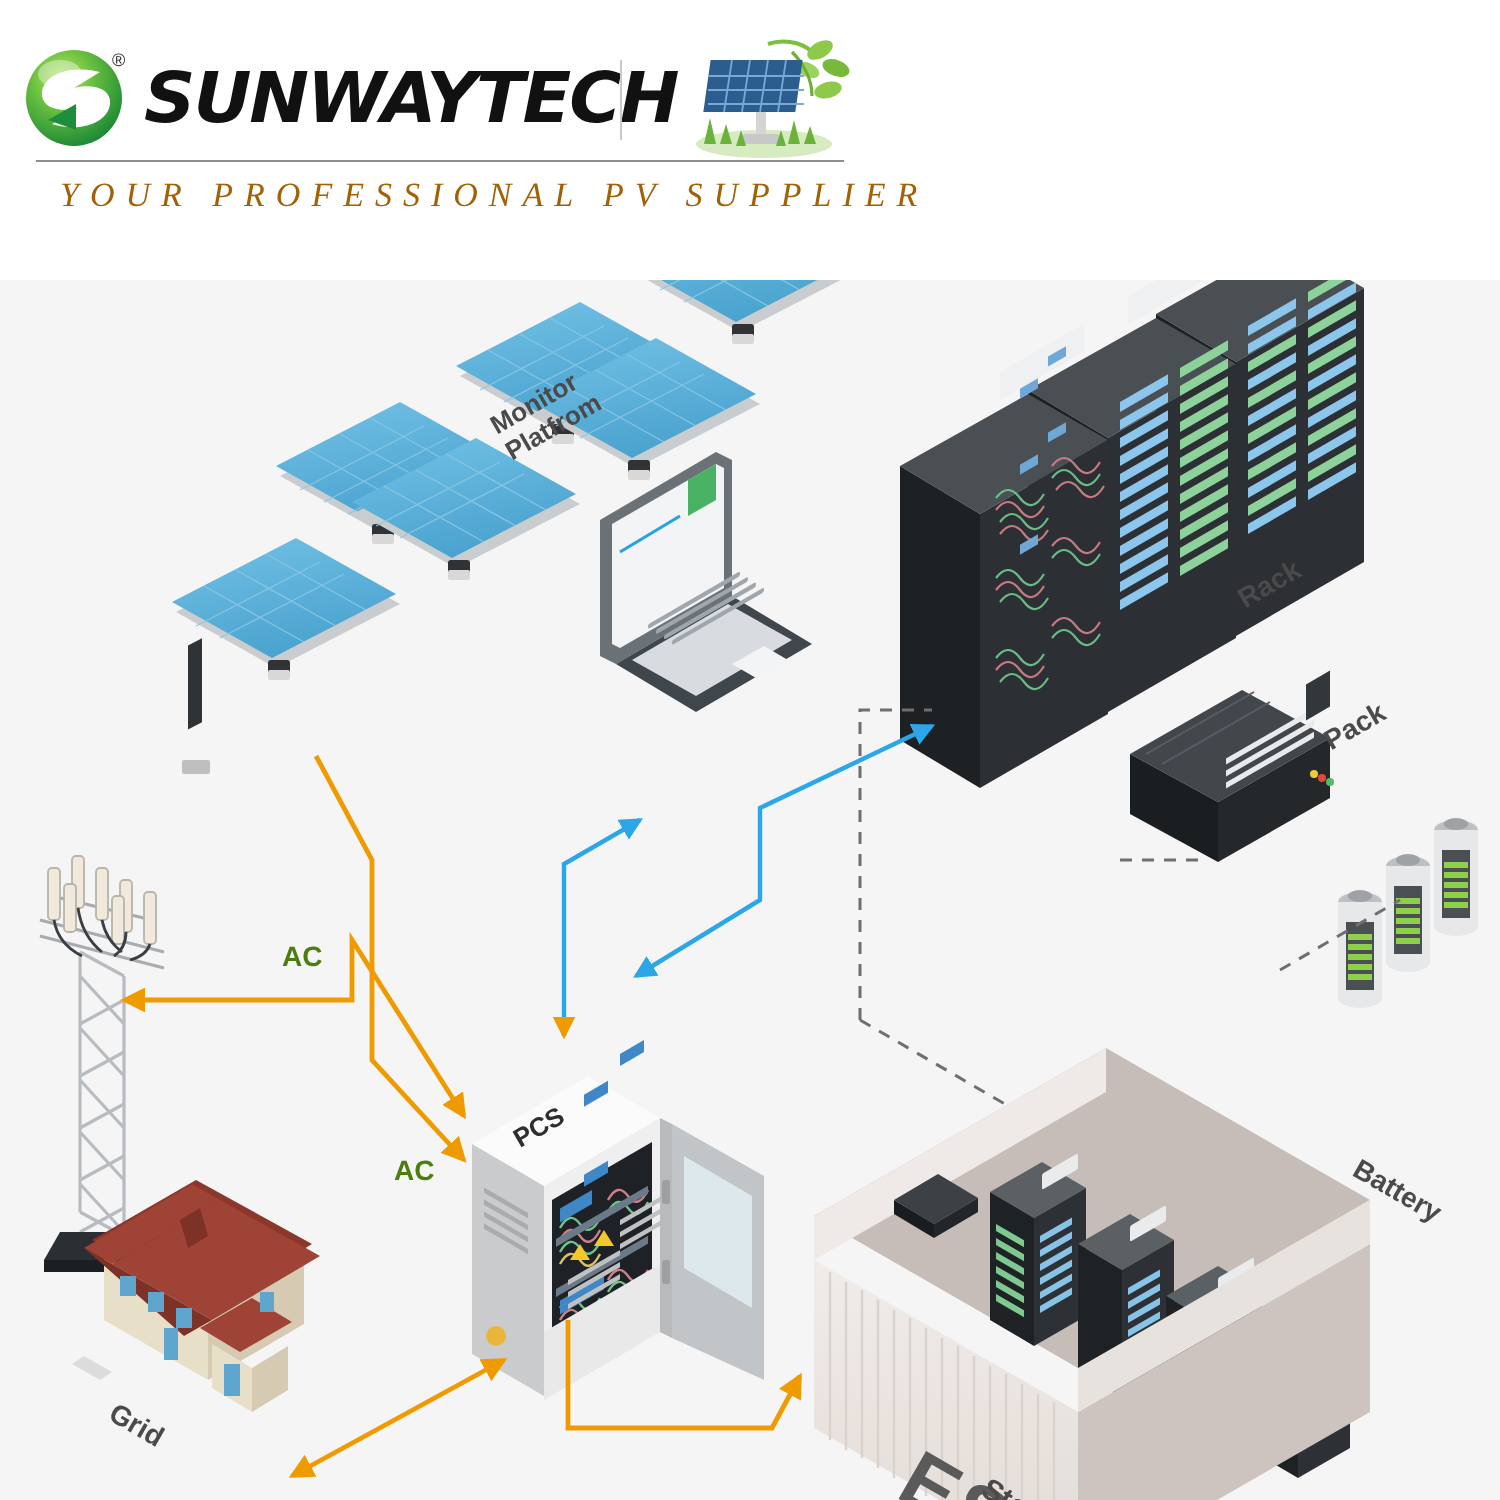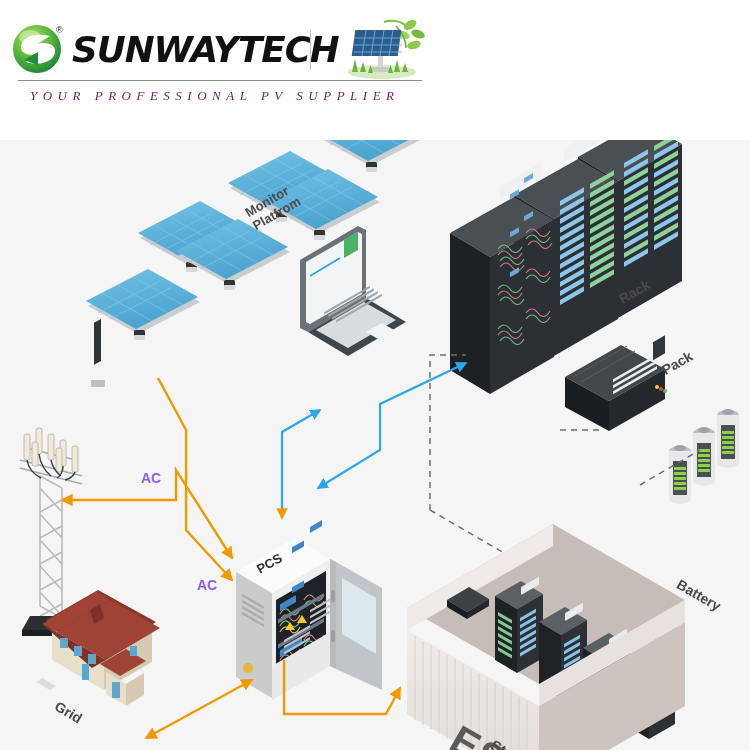--- a/index.html
+++ b/index.html
@@ -20,36 +20,36 @@
     letter-spacing:-1px;color:#111;
     font-family:"DejaVu Sans", sans-serif;
     transform:scaleX(1.02);transform-origin:left center;
     white-space:nowrap;
   }
   #brand-sep{position:absolute;left:310px;top:22px;width:1px;height:40px;background:#c9c9c9;}
   #pv-icon{position:absolute;left:334px;top:10px;width:96px;height:64px;}
   #rule{position:absolute;left:18px;top:80px;width:404px;height:1px;background:#8d8d8d;}
   #tagline{
     position:absolute;left:30px;top:88px;
-    font-size:13px;font-style:italic;letter-spacing:5.5px;color:#701a75;
+    font-size:17px;font-style:italic;letter-spacing:5.5px;color:#a16207;
     font-family:"Liberation Serif", serif;white-space:nowrap;
   }
 
   
   #diagram{position:absolute;left:0;top:140px;width:750px;height:610px;background:#f5f5f5;}
   #scene{position:absolute;left:0;top:0;width:750px;height:610px;}
 
   .lbl{
     position:absolute;color:#4a4a4a;font-weight:bold;
     font-family:"Liberation Sans", sans-serif;
     white-space:nowrap;pointer-events:none;
   }
   .iso-lbl{transform:rotate(-30deg);transform-origin:left center;}
   .iso-lbl-r{transform:rotate(30deg);transform-origin:left center;}
-  .ac-lbl{position:absolute;color:#8b5cf6;font-weight:bold;font-size:14px;
+  .ac-lbl{position:absolute;color:#4d7c0f;font-weight:bold;font-size:14px;
           font-family:"Liberation Sans", sans-serif;}
 </style>
 </head>
 <body>
 
 <div id="page">
 
   <div id="header">
 
     <div id="brand-row">

